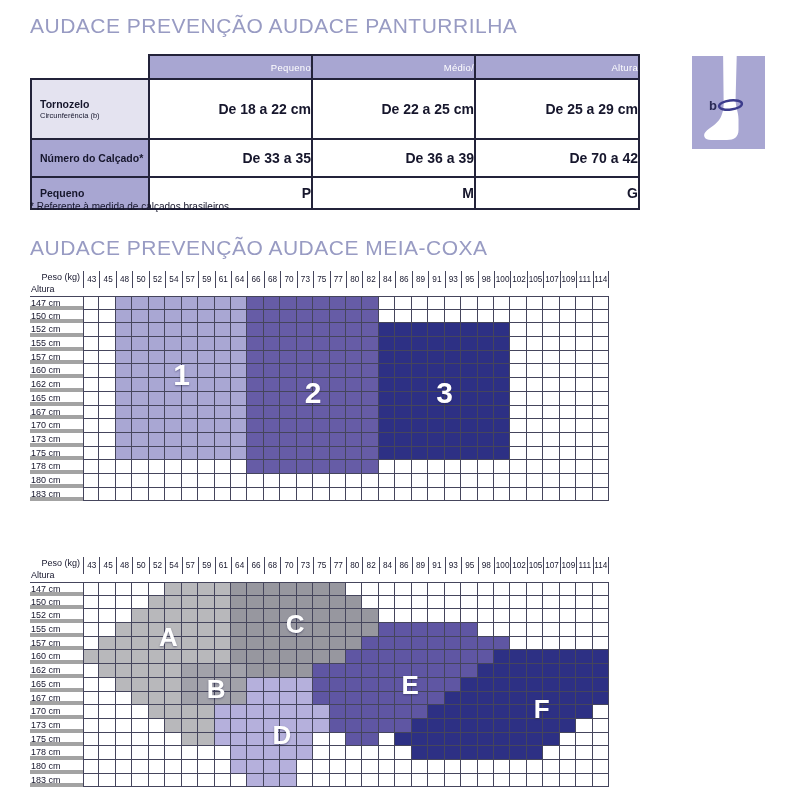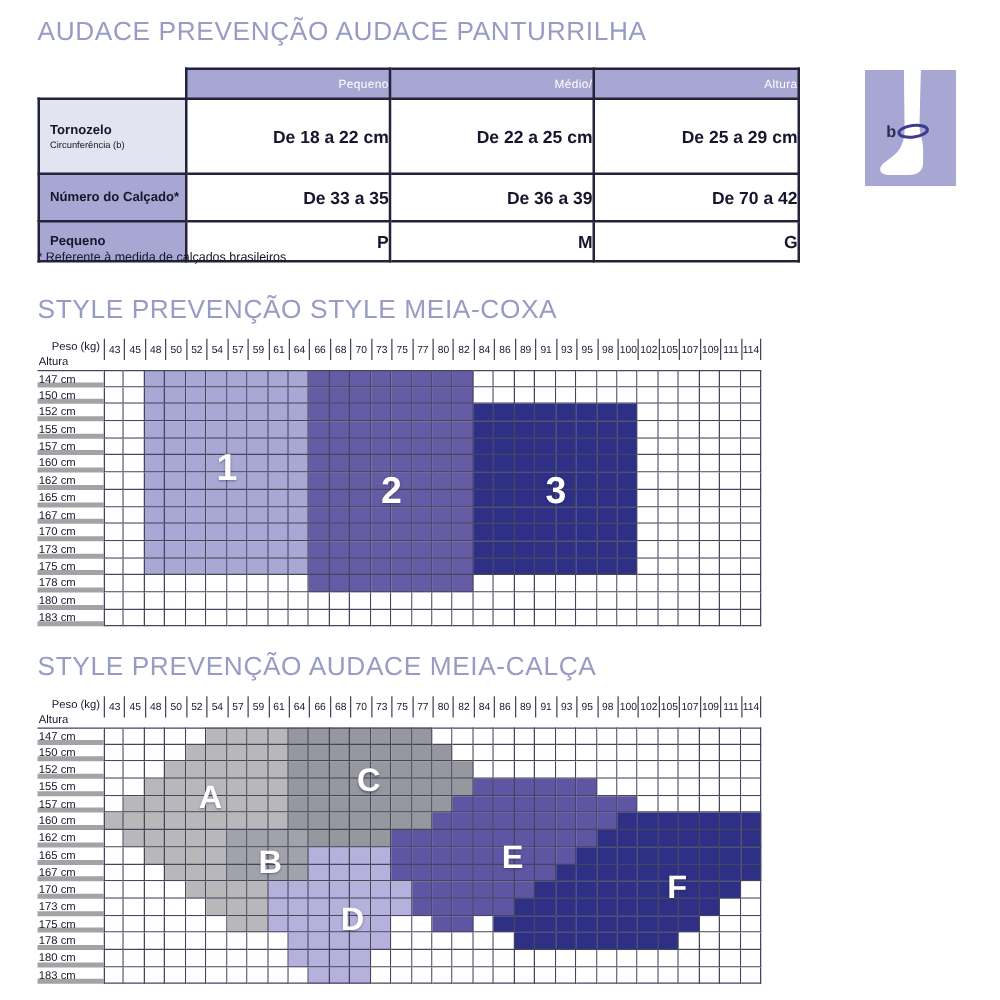--- a/index.html
+++ b/index.html
@@ -86,21 +86,21 @@
 
   <div class="footnote">* Referente à medida de calçados brasileiros</div>
 
   <svg class="legicon" width="73" height="104" viewBox="0 0 73 104">
     <rect x="0" y="11" width="73" height="93" fill="#a8a6d2"></rect>
     <path fill="#ffffff" d="M31 0 L45 0 L43.6 54 C43.4 62 46.5 67 46.5 74 L46.5 85 C46.5 92 42 95 35 95 L19 95 C12.5 95 10.5 90.5 13.5 87 C17.5 82.5 25 79.5 28.6 72.5 C31.6 66.5 31.9 61 31.6 54 Z"></path>
     <ellipse cx="38.5" cy="60" rx="11.5" ry="4.6" fill="none" stroke="#3c3c8c" stroke-width="2.4" transform="rotate(-7 38.5 60)"></ellipse>
     <text x="17" y="64.5" font-size="13" font-weight="bold" fill="#2a2a55">b</text>
   </svg>
 
-  <div class="sec-title" style="top:236px;left:30px">STYLE PREVENÇÃO STYLE MEIA-COXA</div>
+  <div class="sec-title" style="top:236px;left:30px">AUDACE PREVENÇÃO AUDACE MEIA-COXA</div>
   <div class="sizegrid" style="left:30px;top:270px">
       <div class="sg-header">
         <div class="sg-hlabel">
           <div class="peso">Peso (kg)</div>
           <div class="altura">Altura</div>
         </div>
         <div class="sg-ticks">
           <div class="sg-tick">43</div>
           <div class="sg-tick">45</div>
           <div class="sg-tick">48</div>
@@ -630,21 +630,20 @@
         <div class="sg-cell"></div>
         <div class="sg-cell"></div>
         <div class="sg-cell"></div>
         <div class="sg-cell"></div>
       </div>
       <div class="region-label" style="left: 151.64px; top: 105.46px; font-size: 30px;">1</div>
       <div class="region-label" style="left: 283.16px; top: 123.27px; font-size: 30px;">2</div>
       <div class="region-label" style="left: 414.68px; top: 123.27px; font-size: 30px;">3</div>
     </div>
 
-  <div class="sec-title" style="top:522px;left:30px">STYLE PREVENÇÃO AUDACE MEIA-CALÇA</div>
   <div class="sizegrid" style="left:30px;top:556px">
       <div class="sg-header">
         <div class="sg-hlabel">
           <div class="peso">Peso (kg)</div>
           <div class="altura">Altura</div>
         </div>
         <div class="sg-ticks">
           <div class="sg-tick">43</div>
           <div class="sg-tick">45</div>
           <div class="sg-tick">48</div>

